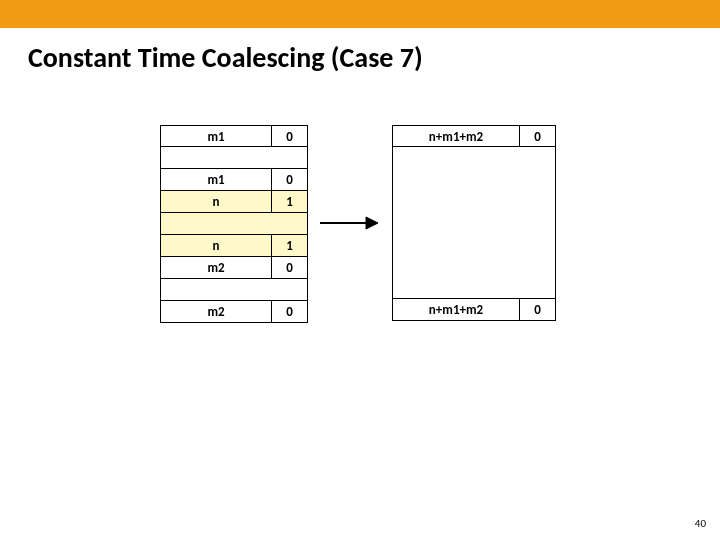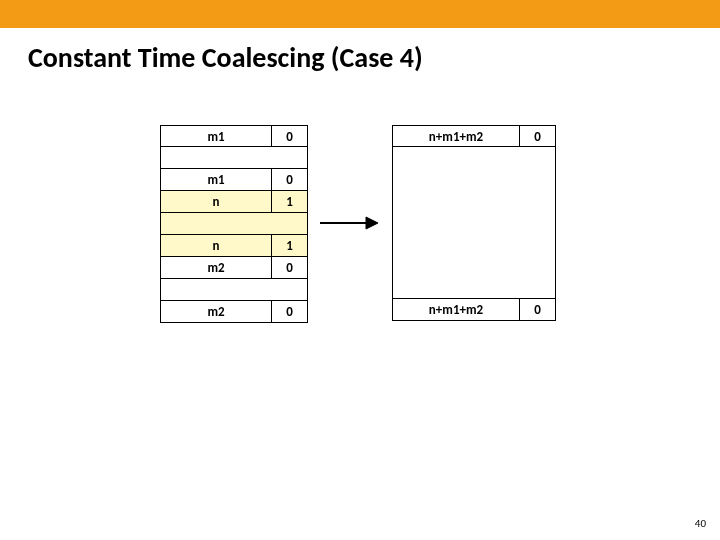--- a/index.html
+++ b/index.html
@@ -81,21 +81,21 @@
     right: 14px;
     font-size: 11px;
     color: #000;
   }
 </style>
 </head>
 <body>
 
 <div class="top-bar"></div>
 
-<div class="title">Constant Time Coalescing (Case 4)</div>
+<div class="title">Constant Time Coalescing (Case 7)</div>
 
 <div class="stage">
 
   <div class="block left" style="left:160px; top:0;">
 
     <div class="row">
       <div class="size-cell free">m1</div>
       <div class="flag-cell free">0</div>
     </div>
     <div class="body-cell free" style="width:148px; height:22px;"></div>

